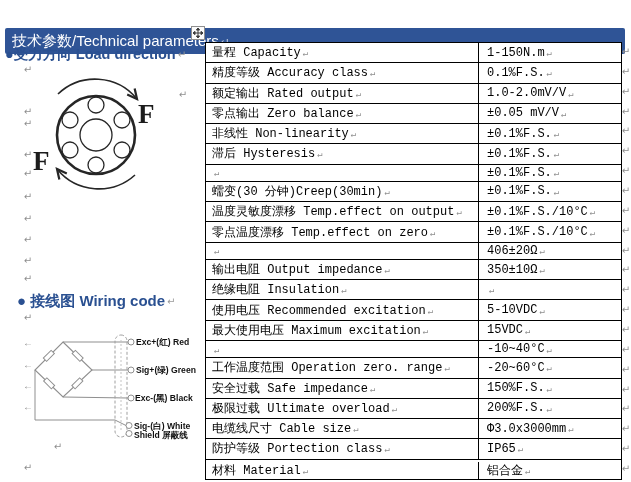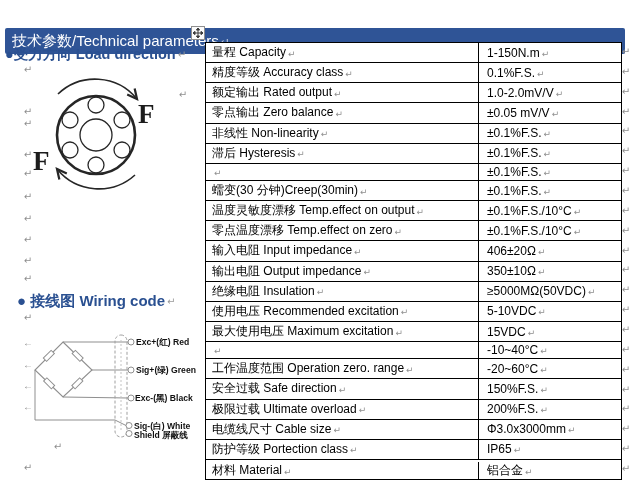--- a/index.html
+++ b/index.html
@@ -29,21 +29,21 @@
     position:absolute;color:#2a5091;font-weight:bold;font-size:14.5px;
     white-space:nowrap;
   }
   .sechead .gmark{color:#9a9a9a;font-weight:normal;font-size:10px;margin-left:2px;vertical-align:1px;}
   
   .ptable{
     position:absolute;left:205px;top:42px;width:417px;height:438px;
     border:1px solid #000;box-sizing:border-box;
     display:flex;flex-direction:column;background:#fff;
   }
-  .trow{flex:1 1 auto;display:flex;border-bottom:1px solid #000;min-height:0;}
+  .trow{flex:1 1 auto;display:flex;border-bottom:1px solid #000;min-height:0;font-family:Liberation Mono, monospace;}
   .trow:last-child{border-bottom:none;align-items:flex-end;}
   .cell{display:flex;align-items:center;font-size:12px;color:#000;box-sizing:border-box;overflow:hidden;white-space:nowrap;}
   .cell.c1{width:273px;border-right:1px solid #000;padding-left:6px;}
   .cell.c2{flex:1;padding-left:8px;}
   .cmark{color:#8f8f8f;font-size:9px;margin-left:2px;position:relative;top:1px;}
   
   .fmark{
     position:absolute;color:#8f8f8f;font-size:10px;line-height:10px;
     transform:translate(-50%,-50%);pointer-events:none;white-space:nowrap;
   }
@@ -237,21 +237,20 @@
         <span>零点温度漂移 Temp.effect on zero</span>
         <span class="cmark">↵</span>
       </div>
       <div class="cell c2">
         <span>±0.1%F.S./10°C</span>
         <span class="cmark">↵</span>
       </div>
     </div>
     <div class="trow">
       <div class="cell c1">
-        <span>输入电阻 Input impedance</span>
         <span class="cmark">↵</span>
       </div>
       <div class="cell c2">
         <span>406±20Ω</span>
         <span class="cmark">↵</span>
       </div>
     </div>
     <div class="trow">
       <div class="cell c1">
         <span>输出电阻 Output impedance</span>
@@ -261,21 +260,20 @@
         <span>350±10Ω</span>
         <span class="cmark">↵</span>
       </div>
     </div>
     <div class="trow">
       <div class="cell c1">
         <span>绝缘电阻 Insulation</span>
         <span class="cmark">↵</span>
       </div>
       <div class="cell c2">
-        <span>≥5000MΩ(50VDC)</span>
         <span class="cmark">↵</span>
       </div>
     </div>
     <div class="trow">
       <div class="cell c1">
         <span>使用电压 Recommended excitation</span>
         <span class="cmark">↵</span>
       </div>
       <div class="cell c2">
         <span>5-10VDC</span>
@@ -306,21 +304,21 @@
         <span>工作温度范围 Operation zero. range</span>
         <span class="cmark">↵</span>
       </div>
       <div class="cell c2">
         <span>-20~60°C</span>
         <span class="cmark">↵</span>
       </div>
     </div>
     <div class="trow">
       <div class="cell c1">
-        <span>安全过载 Safe direction</span>
+        <span>安全过载 Safe impedance</span>
         <span class="cmark">↵</span>
       </div>
       <div class="cell c2">
         <span>150%F.S.</span>
         <span class="cmark">↵</span>
       </div>
     </div>
     <div class="trow">
       <div class="cell c1">
         <span>极限过载 Ultimate overload</span>

